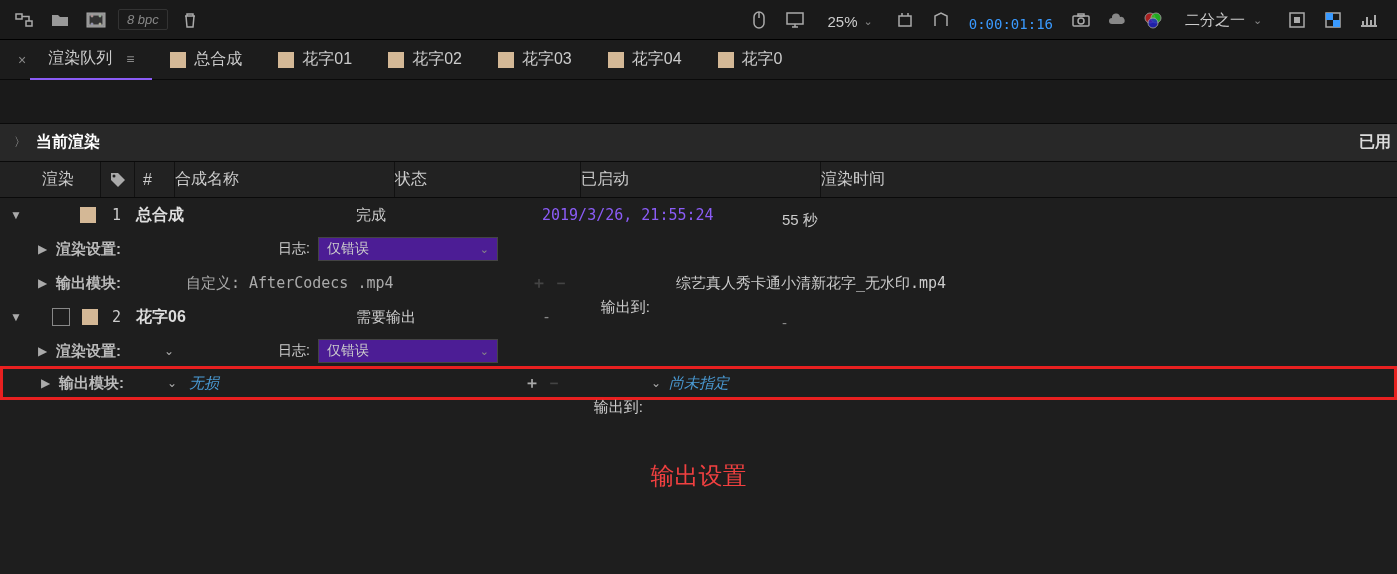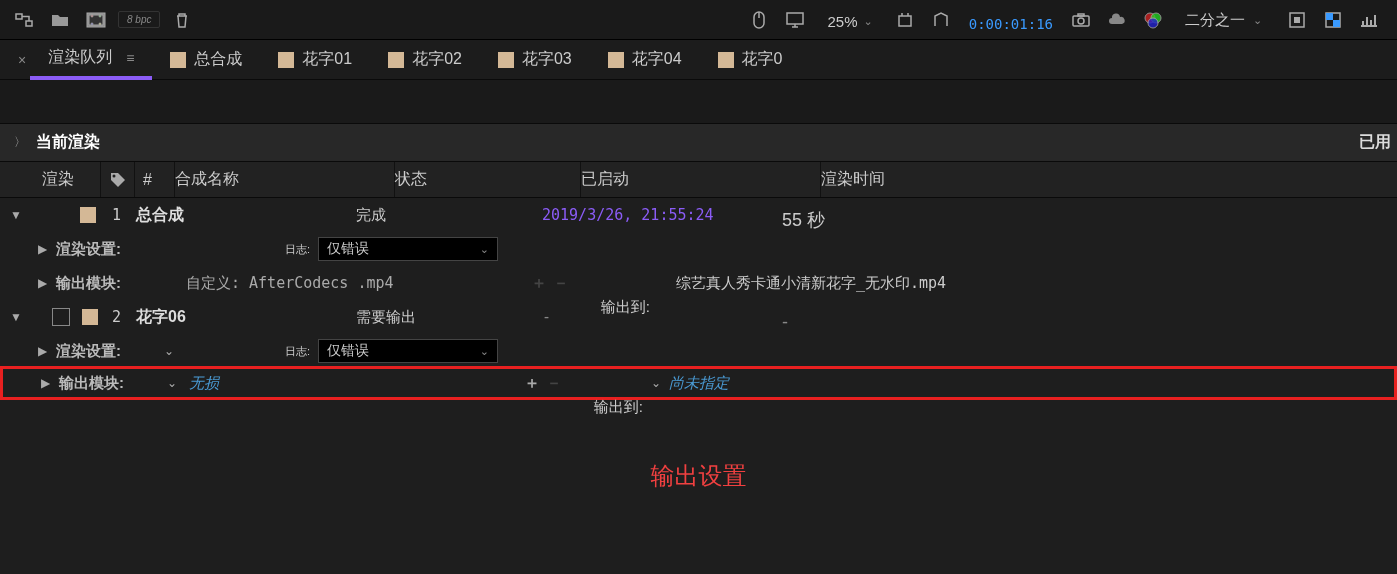--- a/index.html
+++ b/index.html
@@ -44,21 +44,21 @@
       height: 24px;
       display: flex;
       align-items: center;
       justify-content: center;
       color: #aaa;
       font-size: 14px;
     }
     .icon-btn svg { stroke: #aaa; fill: none; }
     .bpc-label {
       color: #888;
-      font-size: 10px;
+      font-size: 13px;
       font-style: italic;
       padding: 2px 8px;
       border: 1px solid #333;
       border-radius: 2px;
     }
     .zoom-dropdown {
       padding: 2px 10px;
       color: #ccc;
       font-size: 15px;
       display: flex;
@@ -94,21 +94,21 @@
     .tab {
       display: flex;
       align-items: center;
       gap: 8px;
       padding: 0 18px;
       height: 40px;
       color: #ccc;
       font-size: 16px;
     }
     .tab.active {
-      border-bottom: 4px solid #8b5cf6;
+      border-bottom: 2px solid #8b5cf6;
     }
     .tab-close {
       color: #888;
       font-size: 14px;
       margin-right: 4px;
     }
     .tab-burger {
       color: #888;
       font-size: 14px;
       margin-left: 6px;
@@ -211,21 +211,21 @@
       font-family: monospace;
       color: #ccc;
       font-size: 15px;
       text-align: left;
       padding-left: 6px;
     }
     .item-spacer { width: 78px; display: flex; align-items: center; }
     .item-comp { width: 220px; color: #ddd; font-size: 16px; font-weight: bold; }
     .item-status { width: 186px; color: #ccc; font-size: 15px; }
     .item-started { width: 240px; color: #8b5cf6; font-size: 15px; font-family: "Consolas", monospace; }
-    .item-rendertime { width: 200px; color: #ccc; font-size: 18px; margin-top: 10px; }
+    .item-rendertime { width: 200px; color: #ccc; font-size: 15px; margin-top: 10px; }
     .dash { color: #888; }
 
     
     .detail-row {
       height: 34px;
       display: flex;
       align-items: center;
       padding-left: 38px;
     }
     .detail-arrow {
@@ -270,27 +270,27 @@
       align-items: center;
       justify-content: center;
       font-size: 16px;
       font-weight: bold;
     }
     .pm-btn.dim { color: #444; }
     .log-label {
       width: 80px;
       text-align: right;
       color: #ccc;
-      font-size: 11px;
+      font-size: 14px;
       padding-right: 8px;
     }
     .log-dropdown {
       width: 180px;
       height: 24px;
-      background: #000000;
+      background: #4c1d95;
       border: 1px solid #444;
       color: #ccc;
       font-size: 14px;
       padding: 0 8px;
       display: flex;
       align-items: center;
       justify-content: space-between;
     }
     .output-label {
       width: 80px;

